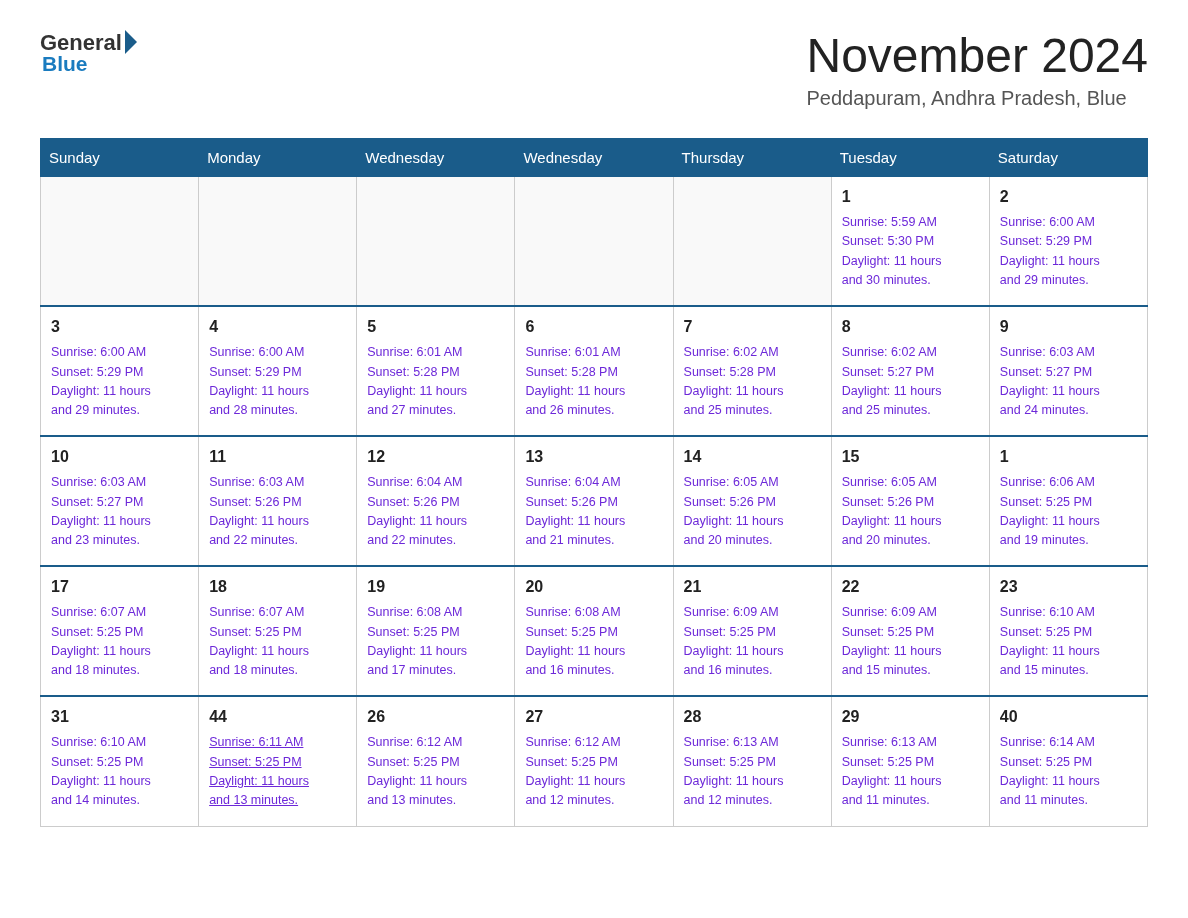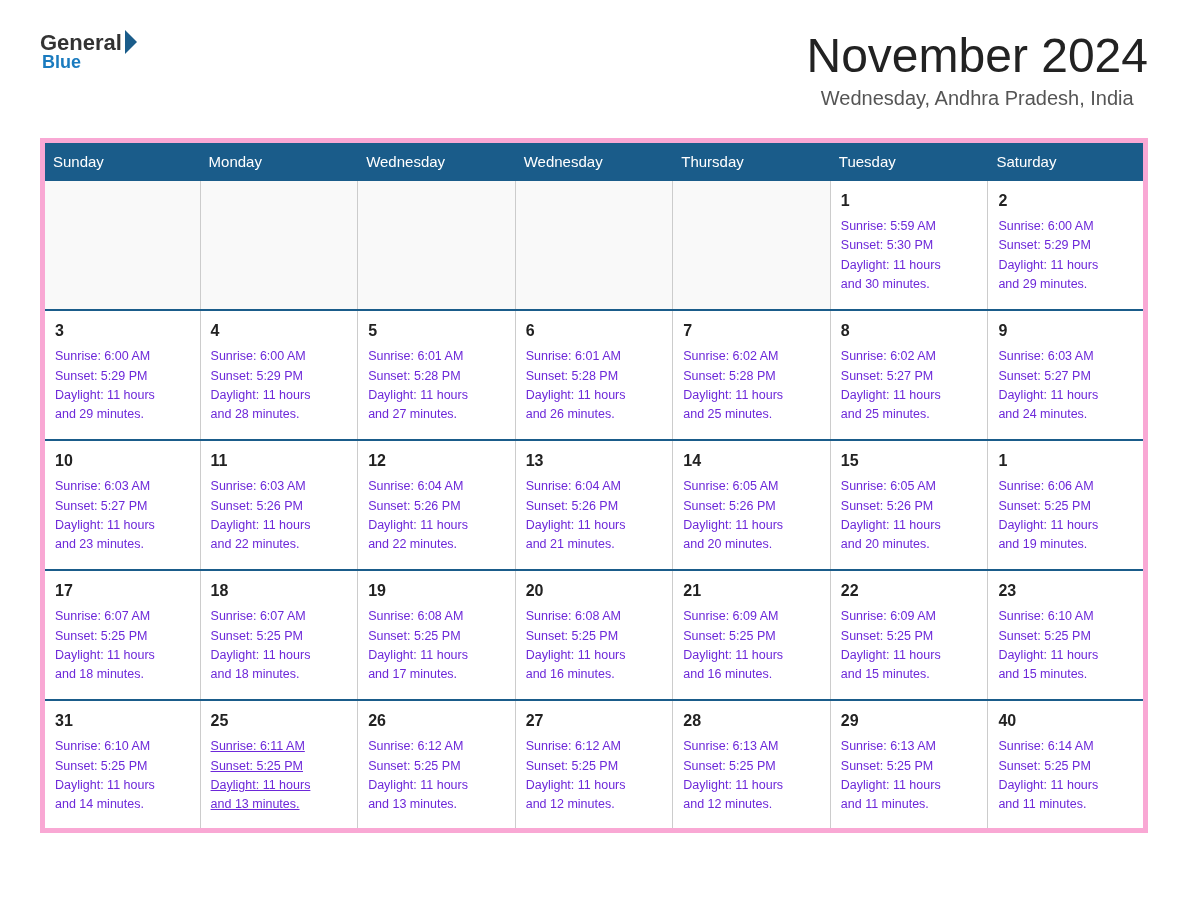--- a/index.html
+++ b/index.html
@@ -31,53 +31,53 @@
       width: 0;
       height: 0;
       border-left: 12px solid #1a5c8a;
       border-top: 12px solid transparent;
       border-bottom: 12px solid transparent;
       display: inline-block;
       margin-left: 3px;
       margin-top: -2px;
     }
     .logo-blue {
-      font-size: 18px;
+      font-size: 21px;
       font-weight: bold;
       color: #1a7bbf;
       display: block;
       margin-top: -4px;
       margin-left: 2px;
     }
     .logo-wrapper {
       display: flex;
       flex-direction: column;
     }
     .logo-top-row {
       display: flex;
       align-items: center;
     }
     .title-block {
-      text-align: center;
+      text-align: left;
     }
     .calendar-title {
       font-size: 48px;
       font-weight: normal;
       color: #222;
       line-height: 1.1;
     }
     .calendar-subtitle {
       font-size: 20px;
       color: #555;
       margin-top: 4px;
     }
     .calendar-table {
       width: 100%;
       border-collapse: collapse;
-      border: 5px solid #f9a8d4;
+      border: 1px solid #f9a8d4;
       padding-left: 36px;
     }
     .calendar-table th {
       background-color: #1a5c8a;
       color: #fff;
       font-size: 15px;
       font-weight: normal;
       padding: 10px 8px;
       text-align: left;
       border: 1px solid #1a5c8a;
@@ -119,21 +119,21 @@
     <div class="logo-wrapper">
       <div class="logo-top-row">
         <span class="logo-text-general">General</span>
         <div class="logo-arrow"></div>
       </div>
       <span class="logo-blue">Blue</span>
     </div>
   </div>
   <div class="title-block">
     <div class="calendar-title">November 2024</div>
-    <div class="calendar-subtitle">Wednesday, Andhra Pradesh, India</div>
+    <div class="calendar-subtitle">Peddapuram, Andhra Pradesh, Blue</div>
   </div>
 </div>
 
 <table class="calendar-table">
   <thead>
     <tr>
     <th>Sunday</th>
         <th>Monday</th>
         <th>Wednesday</th>
         <th>Wednesday</th>
@@ -319,21 +319,21 @@
       </tr>
       <tr class="row-divider">
         <td>
           <span class="day-number">31</span>
           <div class="day-info" style="white-space: pre-line;">Sunrise: 6:10 AM
 Sunset: 5:25 PM
 Daylight: 11 hours
 and 14 minutes.</div>
         </td>
         <td>
-          <span class="day-number">25</span>
+          <span class="day-number">44</span>
           <div class="day-info" style="white-space: pre-line; text-decoration: underline;">Sunrise: 6:11 AM
 Sunset: 5:25 PM
 Daylight: 11 hours
 and 13 minutes.</div>
         </td>
         <td>
           <span class="day-number">26</span>
           <div class="day-info" style="white-space: pre-line;">Sunrise: 6:12 AM
 Sunset: 5:25 PM
 Daylight: 11 hours

